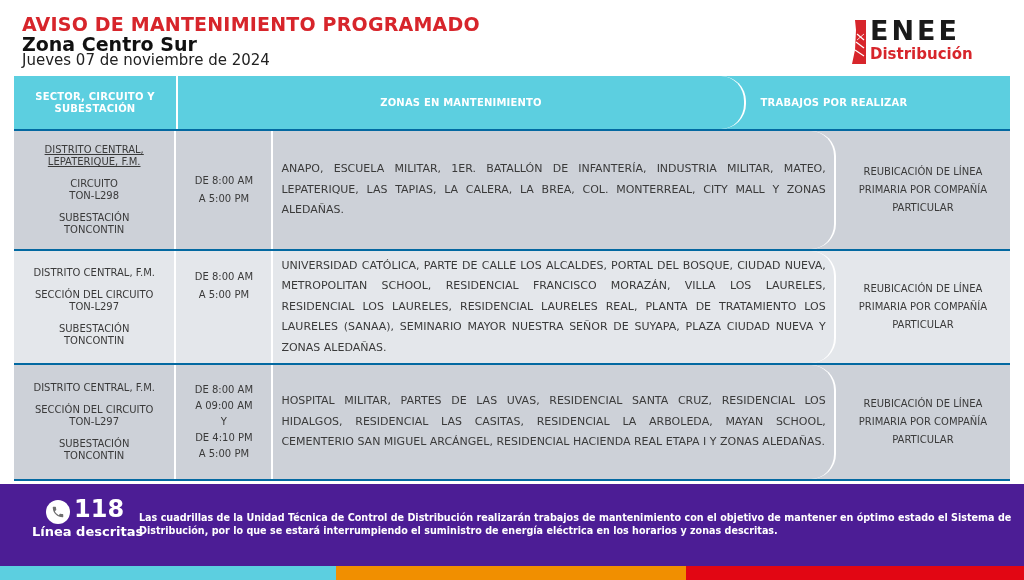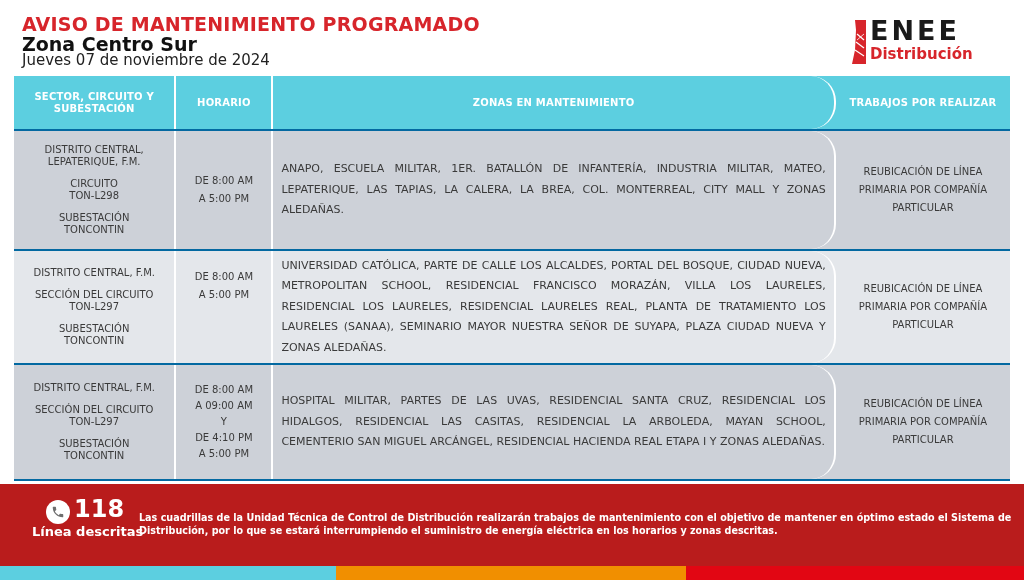--- a/index.html
+++ b/index.html
@@ -31,21 +31,21 @@
     .r1 { height: 120px; } .r2 { height: 114px; } .r3 { height: 116px; }
 
     .stack { display: flex; flex-direction: column; align-items: center; gap: 10px; }
     .stack .grp { display: block; }
     .hours { display: flex; flex-direction: column; align-items: center; gap: 6px; font-size: 10px; }
     .hours.tight { gap: 4px; }
     .zones { text-align: justify; text-align-last: left; font-size: 11px; line-height: 20.5px; padding: 0 8px; width: 100%; }
     .cell.c3 { justify-content: flex-start; }
     .work { line-height: 18px; }
 
-    .footer { position: absolute; left: 0; top: 484px; width: 1024px; height: 82px; background: #b91c1c; }
+    .footer { position: absolute; left: 0; top: 484px; width: 1024px; height: 82px; background: #4c1d95; }
     .phone { position: absolute; left: 46px; top: 16px; width: 24px; height: 24px; border-radius: 50%; background: #ffffff; }
     .phone svg { position: absolute; left: 5px; top: 5px; }
     .num { position: absolute; left: 74px; top: 13px; color: #ffffff; font-size: 24px; font-weight: 700; line-height: 1; font-family: "DejaVu Sans", sans-serif; }
     .free { position: absolute; left: 32px; top: 41px; color: #ffffff; font-size: 13px; font-weight: 700; line-height: 1; font-family: "DejaVu Sans", sans-serif; }
     .foot-text { position: absolute; left: 139px; top: 27px; width: 880px; color: #ffffff; font-size: 9.6px; font-weight: 700; line-height: 13px; font-family: "DejaVu Sans", sans-serif; }
 
     .bars { position: absolute; left: 0; top: 566px; width: 1024px; height: 14px; display: flex; }
     .bar { height: 14px; }
   </style>
 </head>
@@ -65,29 +65,28 @@
       <line x1="12" y1="14" x2="5" y2="20" stroke="#ffffff" stroke-width="0.8"></line>
     </svg>
     <div class="logo-enee">ENEE</div>
     <div class="logo-dist">Distribución</div>
   </div>
 </div>
 
 <div class="table">
   <div class="row head-row">
     <div class="cell c1">SECTOR, CIRCUITO Y SUBESTACIÓN</div>
-    <div class="cell c2">HORARIO</div>
     <div class="cell c3" style="justify-content:center;">ZONAS EN MANTENIMIENTO</div>
     <div class="cell c4">TRABAJOS POR REALIZAR</div>
   </div>
 
   <div class="row body-row row-dark r1">
     <div class="cell c1">
       <div class="stack">
-        <span class="grp" style="padding:0 20px;">DISTRITO CENTRAL, LEPATERIQUE, F.M.</span>
+        <span class="grp" style="padding:0 20px;text-decoration:underline;">DISTRITO CENTRAL, LEPATERIQUE, F.M.</span>
         <span class="grp">
           <span style="display:block">CIRCUITO</span>
           <span style="display:block">TON-L298</span>
         </span>
         <span class="grp">
           <span style="display:block">SUBESTACIÓN</span>
           <span style="display:block">TONCONTIN</span>
         </span>
       </div>
     </div>

